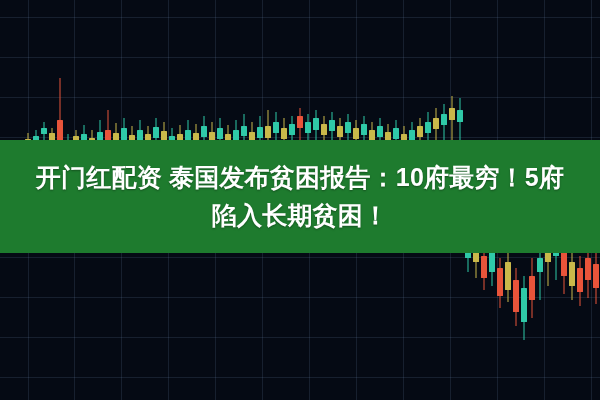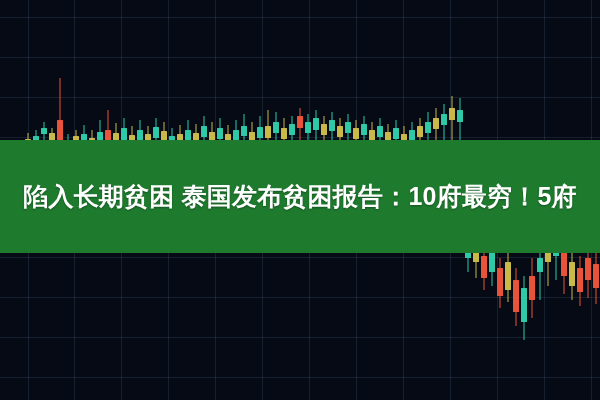--- a/index.html
+++ b/index.html
@@ -406,16 +406,17 @@
         <div class="wick" style="top: 246px; height: 52px;"></div>
         <div class="body" style="top: 258px; height: 22px;"></div>
       </div>
       <div class="candle c-dn" style="left: 593px; top: 0px; width: 6px; height: 400px;">
         <div class="wick" style="top: 252px; height: 52px;"></div>
         <div class="body" style="top: 264px; height: 24px;"></div>
       </div>
     </div>
 
   <div id="banner" style="top: 140px; height: 113px; background: rgb(30, 123, 46);">
-    <div class="headline-line" style="color: rgb(255, 255, 255);">陷入长期贫困 泰国发布贫困报告：10府最穷！5府</div>
+    <div class="headline-line" style="color: rgb(255, 255, 255);">开门红配资 泰国发布贫困报告：10府最穷！5府</div>
+    <div class="headline-line" style="color: rgb(255, 255, 255);">陷入长期贫困！</div>
   </div>
 
 </div>
 
 </body></html>

